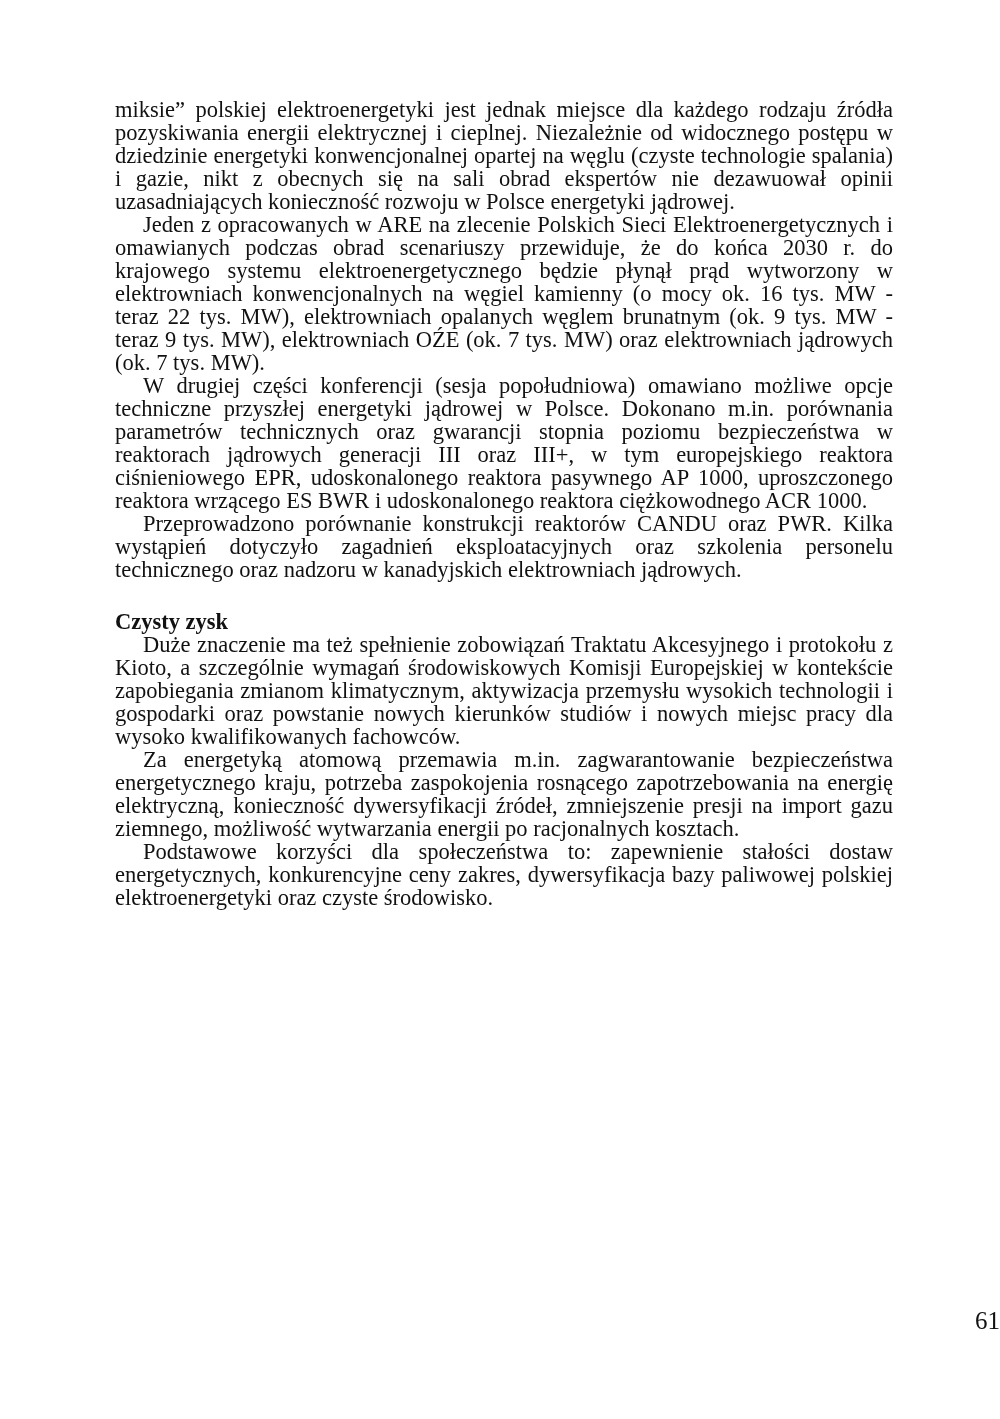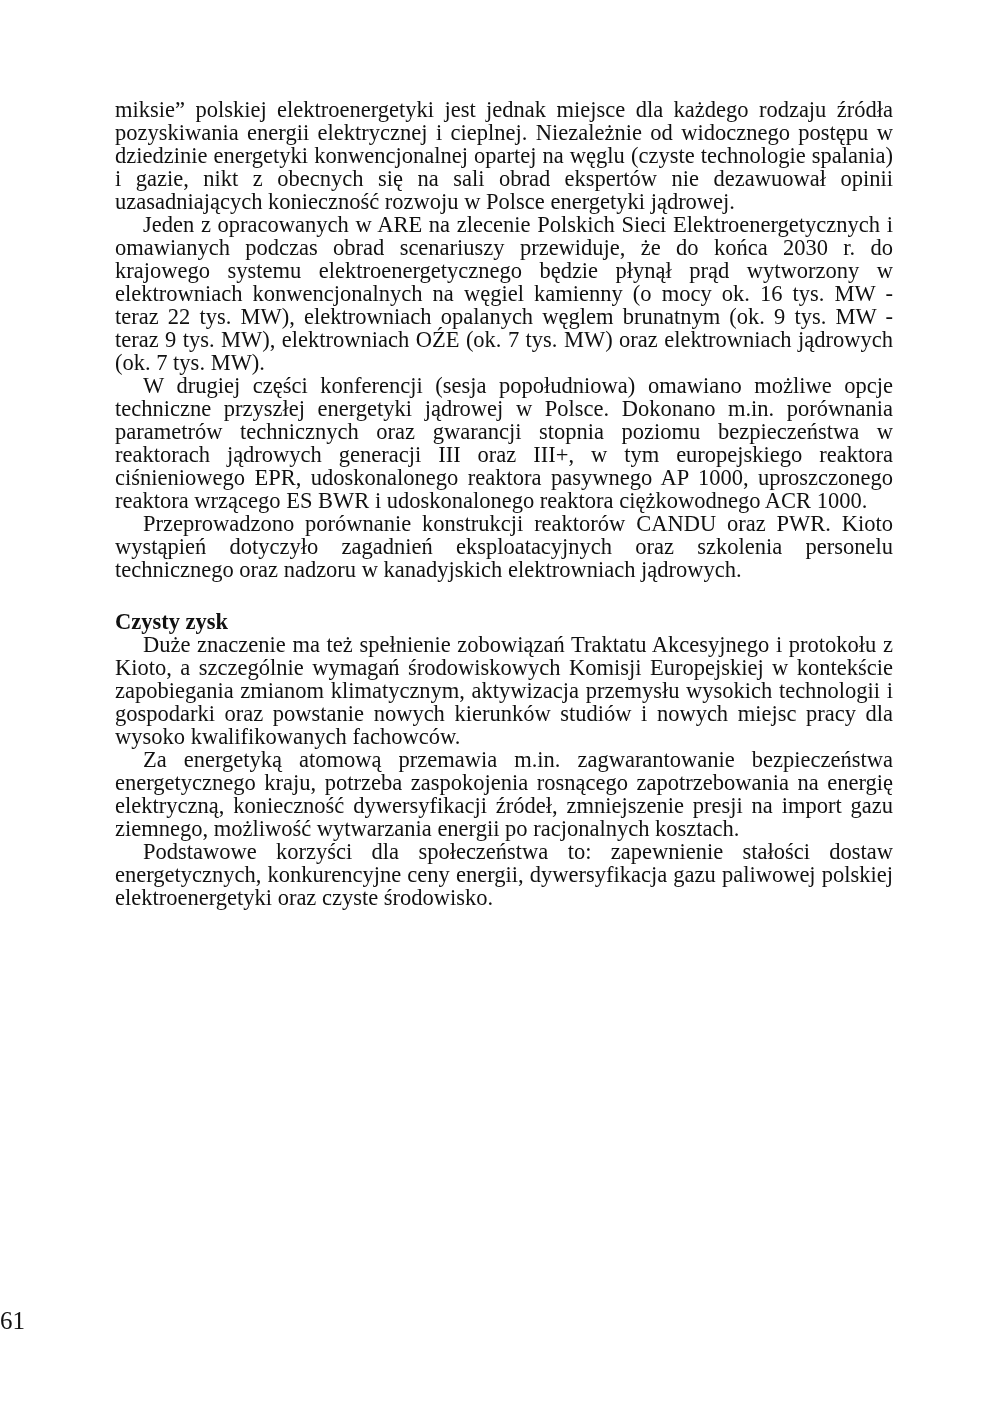--- a/index.html
+++ b/index.html
@@ -9,34 +9,34 @@
     font-family: "Liberation Serif", "DejaVu Serif", serif;
     font-size:22.5px; line-height:23px; color:#111111;
     text-align:justify;
   }
   .page p { margin:0; text-indent:0; }
   .page p.indent { text-indent:28px; }
   .heading {
     font-weight:bold; margin-top:28.65px !important;
   }
   .page-number {
-    position:absolute; left:0; width:1000px; top:1307px; text-align:left;
+    position:absolute; left:0; width:1000px; top:1307px; text-align:right;
     font-family: "Liberation Serif", "DejaVu Serif", serif;
     font-size:25px; color:#111111;
   }
 </style>
 </head>
 <body>
 
 <div class="page">
   <p>miksie” polskiej elektroenergetyki jest jednak miejsce dla każdego rodzaju źródła pozyskiwania energii elektrycznej i cieplnej. Niezależnie od widocznego postępu w dziedzinie energetyki konwencjonalnej opartej na węglu (czyste technologie spalania) i gazie, nikt z obecnych się na sali obrad ekspertów nie dezawuował opinii uzasadniających konieczność rozwoju w Polsce energetyki jądrowej.</p>
   <p class="indent">Jeden z opracowanych w ARE na zlecenie Polskich Sieci Elektroenergetycznych i omawianych podczas obrad scenariuszy przewiduje, że do końca 2030 r. do krajowego systemu elektroenergetycznego będzie płynął prąd wytworzony w elektrowniach konwencjonalnych na węgiel kamienny (o mocy ok. 16 tys. MW - teraz 22 tys. MW), elektrowniach opalanych węglem brunatnym (ok. 9 tys. MW - teraz 9 tys. MW), elektrowniach OŹE (ok. 7 tys. MW) oraz elektrowniach jądrowych (ok. 7 tys. MW).</p>
   <p class="indent">W drugiej części konferencji (sesja popołudniowa) omawiano możliwe opcje techniczne przyszłej energetyki jądrowej w Polsce. Dokonano m.in. porównania parametrów technicznych oraz gwarancji stopnia poziomu bezpieczeństwa w reaktorach jądrowych generacji III oraz III+, w tym europejskiego reaktora ciśnieniowego EPR, udoskonalonego reaktora pasywnego AP 1000, uproszczonego reaktora wrzącego ES BWR i udoskonalonego reaktora ciężkowodnego ACR 1000.</p>
-  <p class="indent">Przeprowadzono porównanie konstrukcji reaktorów CANDU oraz PWR. Kioto wystąpień dotyczyło zagadnień eksploatacyjnych oraz szkolenia personelu technicznego oraz nadzoru w kanadyjskich elektrowniach jądrowych.</p>
+  <p class="indent">Przeprowadzono porównanie konstrukcji reaktorów CANDU oraz PWR. Kilka wystąpień dotyczyło zagadnień eksploatacyjnych oraz szkolenia personelu technicznego oraz nadzoru w kanadyjskich elektrowniach jądrowych.</p>
 
   <p class="heading">Czysty zysk</p>
 
   <p class="indent">Duże znaczenie ma też spełnienie zobowiązań Traktatu Akcesyjnego i protokołu z Kioto, a szczególnie wymagań środowiskowych Komisji Europejskiej w kontekście zapobiegania zmianom klimatycznym, aktywizacja przemysłu wysokich technologii i gospodarki oraz powstanie nowych kierunków studiów i nowych miejsc pracy dla wysoko kwalifikowanych fachowców.</p>
   <p class="indent">Za energetyką atomową przemawia m.in. zagwarantowanie bezpieczeństwa energetycznego kraju, potrzeba zaspokojenia rosnącego zapotrzebowania na energię elektryczną, konieczność dywersyfikacji źródeł, zmniejszenie presji na import gazu ziemnego, możliwość wytwarzania energii po racjonalnych kosztach.</p>
-  <p class="indent">Podstawowe korzyści dla społeczeństwa to: zapewnienie stałości dostaw energetycznych, konkurencyjne ceny energii, dywersyfikacja gazu paliwowej polskiej elektroenergetyki oraz czyste środowisko.</p>
+  <p class="indent">Podstawowe korzyści dla społeczeństwa to: zapewnienie stałości dostaw energetycznych, konkurencyjne ceny zakres, dywersyfikacja bazy paliwowej polskiej elektroenergetyki oraz czyste środowisko.</p>
 </div>
 
 <div class="page-number">61</div>
 
 </body></html>

